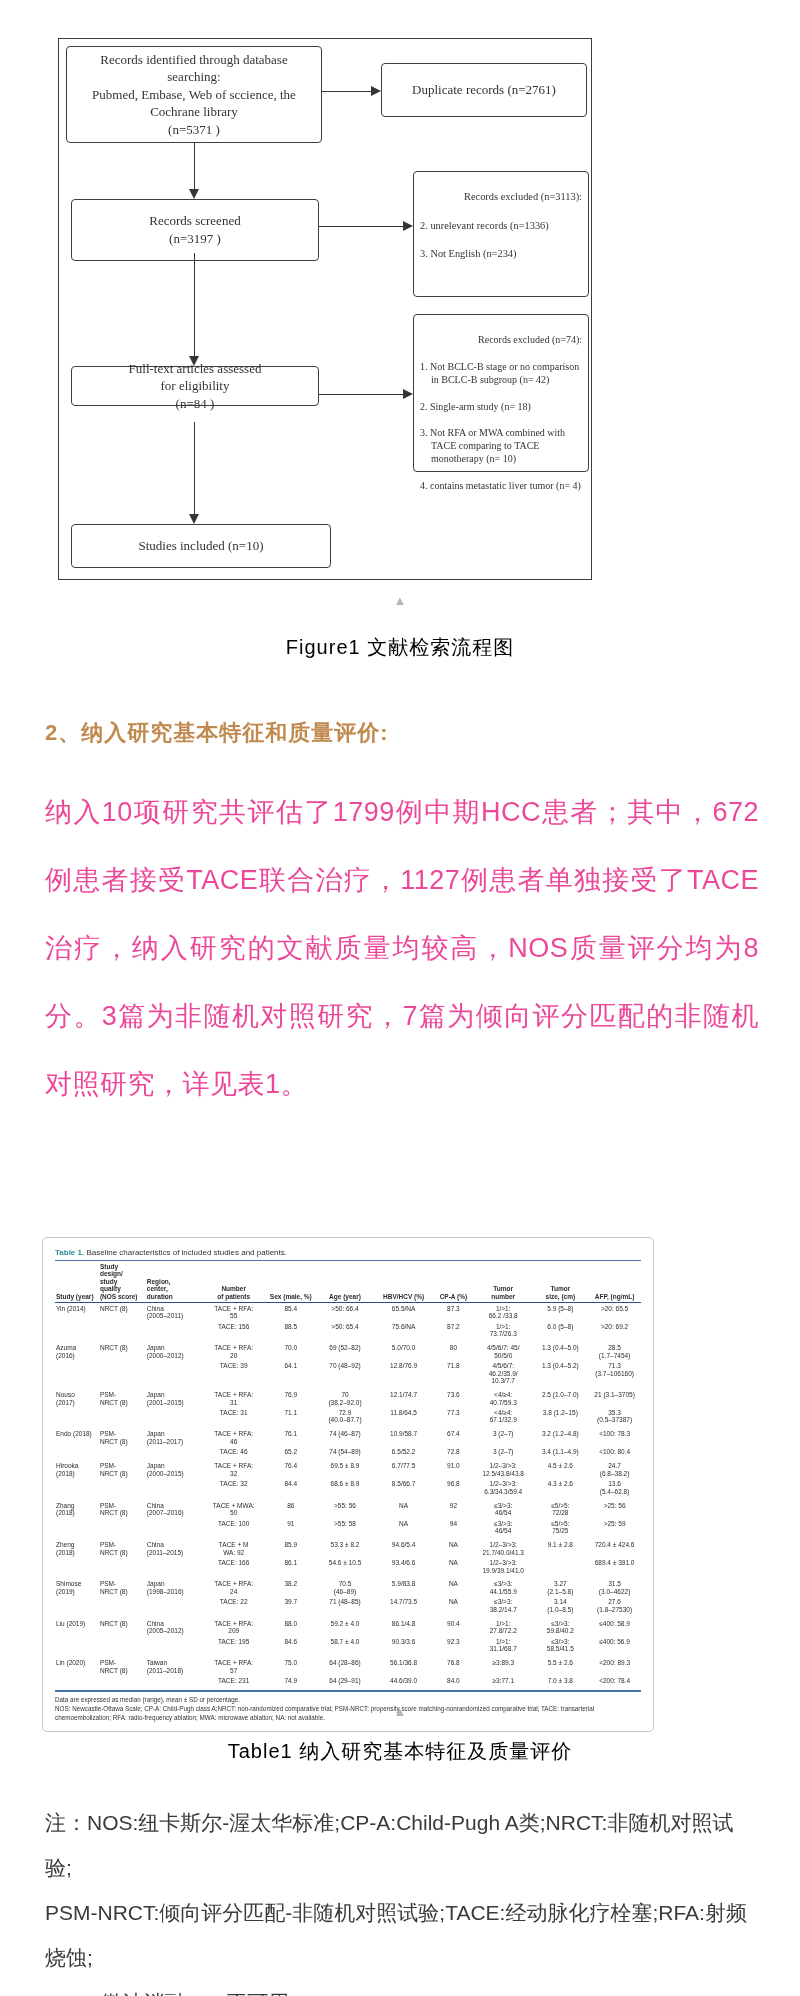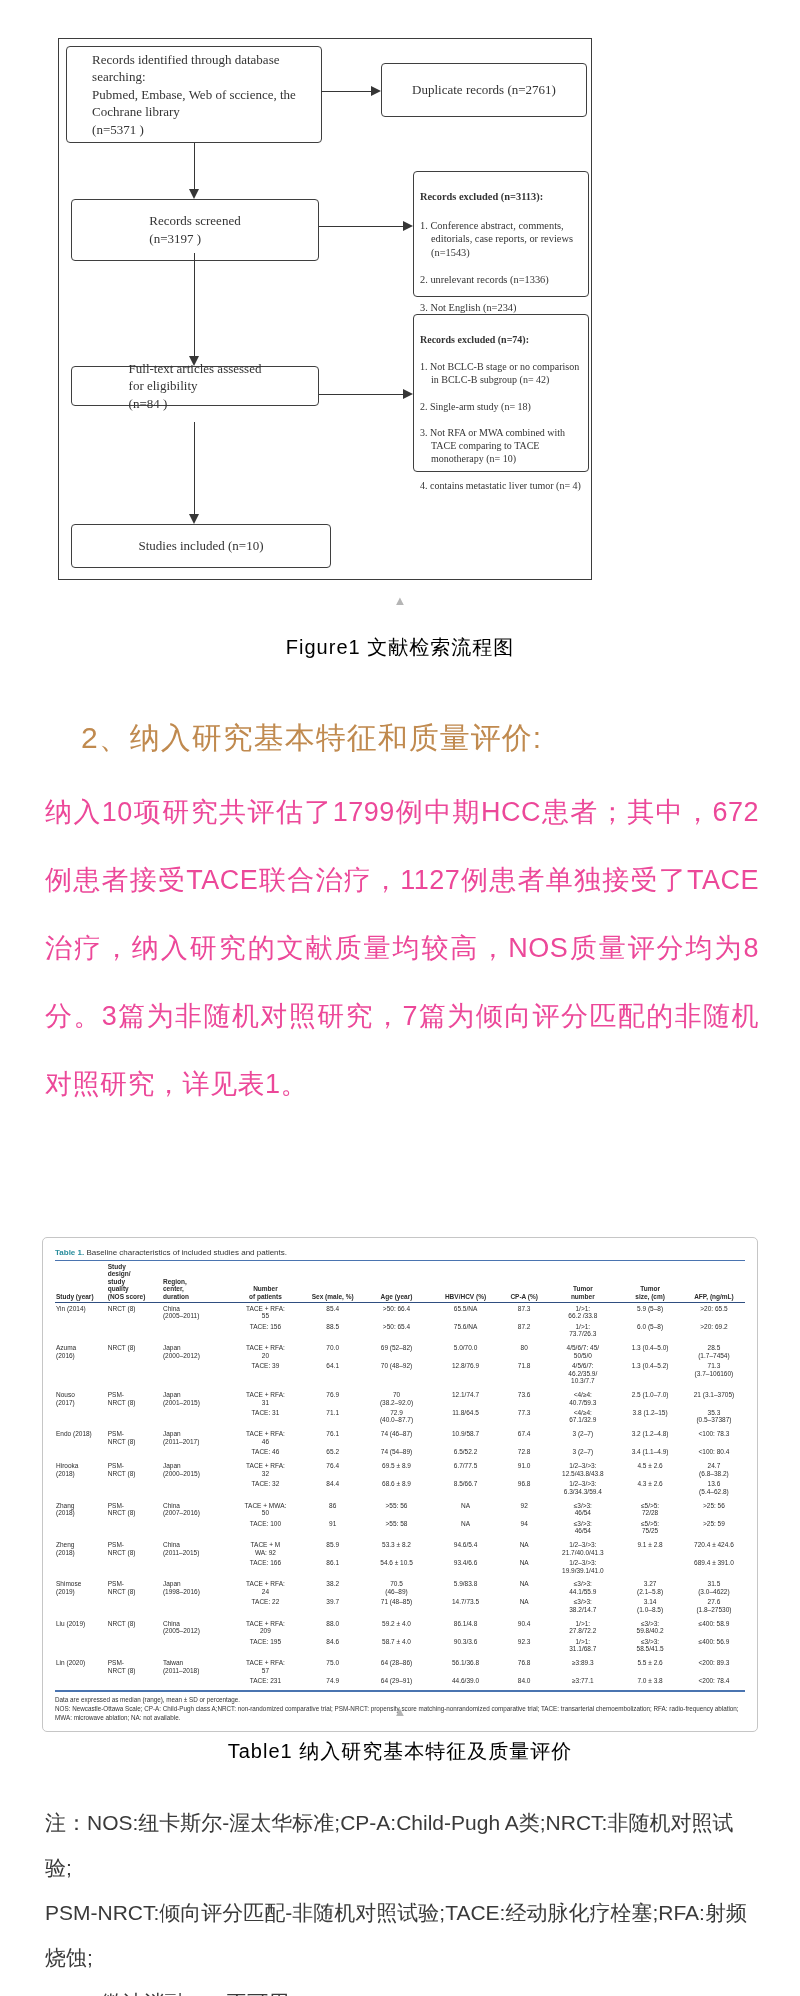--- a/index.html
+++ b/index.html
@@ -1,48 +1,48 @@
 <!DOCTYPE html>
 <html style="--accent: #c08a4f; --tlabel: #2a8d9c; --rule: #4a74b0;"><head>
 <meta charset="utf-8">
 <style>
   html,body{margin:0;padding:0;background:#ffffff;}
   body{width:800px;height:1996px;position:relative;font-family:"Liberation Sans","DejaVu Sans",sans-serif;-webkit-font-smoothing:antialiased;}
 
   
   .flowchart{position:absolute;left:58px;top:38px;width:532px;height:540px;border:1px solid #3d3d3d;background:#fff;font-family:"Liberation Serif","DejaVu Serif",serif;color:#343434;}
-  .fbox{position:absolute;border:1.6px solid #3f3f3f;border-radius:4px;background:#fff;box-sizing:border-box;display:flex;align-items:center;justify-content:center;text-align:left;white-space:pre-line;line-height:1.35;}
+  .fbox{position:absolute;border:1.6px solid #3f3f3f;border-radius:4px;background:#fff;box-sizing:border-box;display:flex;align-items:center;justify-content:center;text-align:center;white-space:pre-line;line-height:1.35;}
   .fbox.small{display:block;text-align:left;line-height:1.28;}
   .fb-a{left:7px;top:7px;width:256px;height:97px;font-size:13px;}
   .fb-b{left:322px;top:24px;width:206px;height:54px;font-size:13px;}
   .fb-c{left:12px;top:160px;width:248px;height:62px;font-size:13px;}
   .fb-d{left:354px;top:132px;width:176px;height:126px;font-size:10.4px;padding:5px 6px;}
   .fb-e{left:12px;top:327px;width:248px;height:40px;font-size:13px;}
   .fb-f{left:354px;top:275px;width:176px;height:158px;font-size:10px;padding:6px 6px;}
   .fb-g{left:12px;top:485px;width:260px;height:44px;font-size:13px;}
-  .excl-title{text-align:left;margin-bottom:2px;font-weight:bold;}
+  .excl-title{text-align:right;margin-bottom:2px;}
   .excl-item{padding-left:11px;text-indent:-11px;margin:0 0 1px 0;}
   .vline{position:absolute;width:0;border-left:1.7px solid #363636;}
   .hline{position:absolute;height:0;border-top:1.7px solid #363636;}
   .head-right{position:absolute;width:0;height:0;border-top:5px solid transparent;border-bottom:5px solid transparent;border-left:10px solid #363636;}
   .head-down{position:absolute;width:0;height:0;border-left:5px solid transparent;border-right:5px solid transparent;border-top:10px solid #363636;}
 
   
   .tri{position:absolute;left:0;width:100%;text-align:center;color:#b5b5b5;font-size:13px;line-height:1;}
   .tri-1{top:594px;}
   .tri-2{top:1705px;}
   .figcap{position:absolute;left:0;width:100%;text-align:center;color:#000000;font-size:20px;letter-spacing:1px;}
   .figcap-1{top:634px;}
   .figcap-2{top:1738px;}
-  .sec-heading{position:absolute;left:45px;top:718px;width:712px;font-size:30px;font-weight:normal;color:var(--accent,#c08a4f);letter-spacing:1px;margin-left:36px;}
+  .sec-heading{position:absolute;left:45px;top:718px;width:712px;font-size:22px;font-weight:bold;color:var(--accent,#c08a4f);letter-spacing:1px;}
   .body-par{position:absolute;left:45px;top:778px;width:714px;font-size:27px;line-height:68px;color:#ec4899;text-align:justify;letter-spacing:0.5px;}
   .bottom-note{position:absolute;left:45px;top:1800px;width:714px;font-size:21px;line-height:45px;color:#3a3a3a;}
 
   
-  .table-block{position:absolute;left:42px;top:1237px;width:716px;box-sizing:border-box;border:1px solid #c6c6c6;border-radius:5px;background:#fff;padding:10px 12px 9px 12px;}
+  .table-block{position:absolute;left:42px;top:1237px;width:612px;box-sizing:border-box;border:1px solid #c6c6c6;border-radius:5px;background:#fff;padding:10px 12px 9px 12px;}
   .tbl-title{font-size:8px;color:#333;padding-bottom:3px;border-bottom:1.4px solid var(--rule,#4a74b0);}
   .tbl-label{color:var(--tlabel,#2a8d9c);font-weight:bold;}
   table.baseline{width:100%;border-collapse:collapse;font-size:6.5px;line-height:1.15;color:#2b2b2b;border-bottom:2px solid var(--rule,#4a74b0);}
   table.baseline th{font-weight:bold;text-align:center;vertical-align:bottom;padding:2px 1px;border-bottom:1.3px solid #2f4e80;white-space:pre-line;}
   table.baseline th.th-l{text-align:left;}
   table.baseline td{padding:1.5px 1px;text-align:center;vertical-align:top;white-space:pre-line;}
   table.baseline td.c-left{text-align:left;}
   table.baseline tr.study-end td{padding-bottom:5px;}
   .tbl-foot{font-size:6.3px;color:#333;line-height:1.45;padding-top:3px;}
 </style>
@@ -54,21 +54,20 @@
 searching:
 Pubmed, Embase, Web of sccience, the
 Cochrane library
 (n=5371 )</div>
   <div class="fbox fb-b">Duplicate records (n=2761)</div>
   <div class="fbox fb-c">Records screened
 (n=3197 )</div>
 
   <div class="fbox small fb-d">
     <div class="excl-title">Records excluded (n=3113):</div>
-    <div class="excl-item">1. Conference abstract, comments, editorials, case reports, or reviews (n=1543)</div>
     <div class="excl-item">2. unrelevant records (n=1336)</div>
     <div class="excl-item">3.  Not English (n=234)</div>
   </div>
 
   <div class="fbox fb-e">Full-text articles assessed
 for eligibility
 (n=84 )</div>
 
   <div class="fbox small fb-f">
     <div class="excl-title">Records excluded (n=74):</div>

